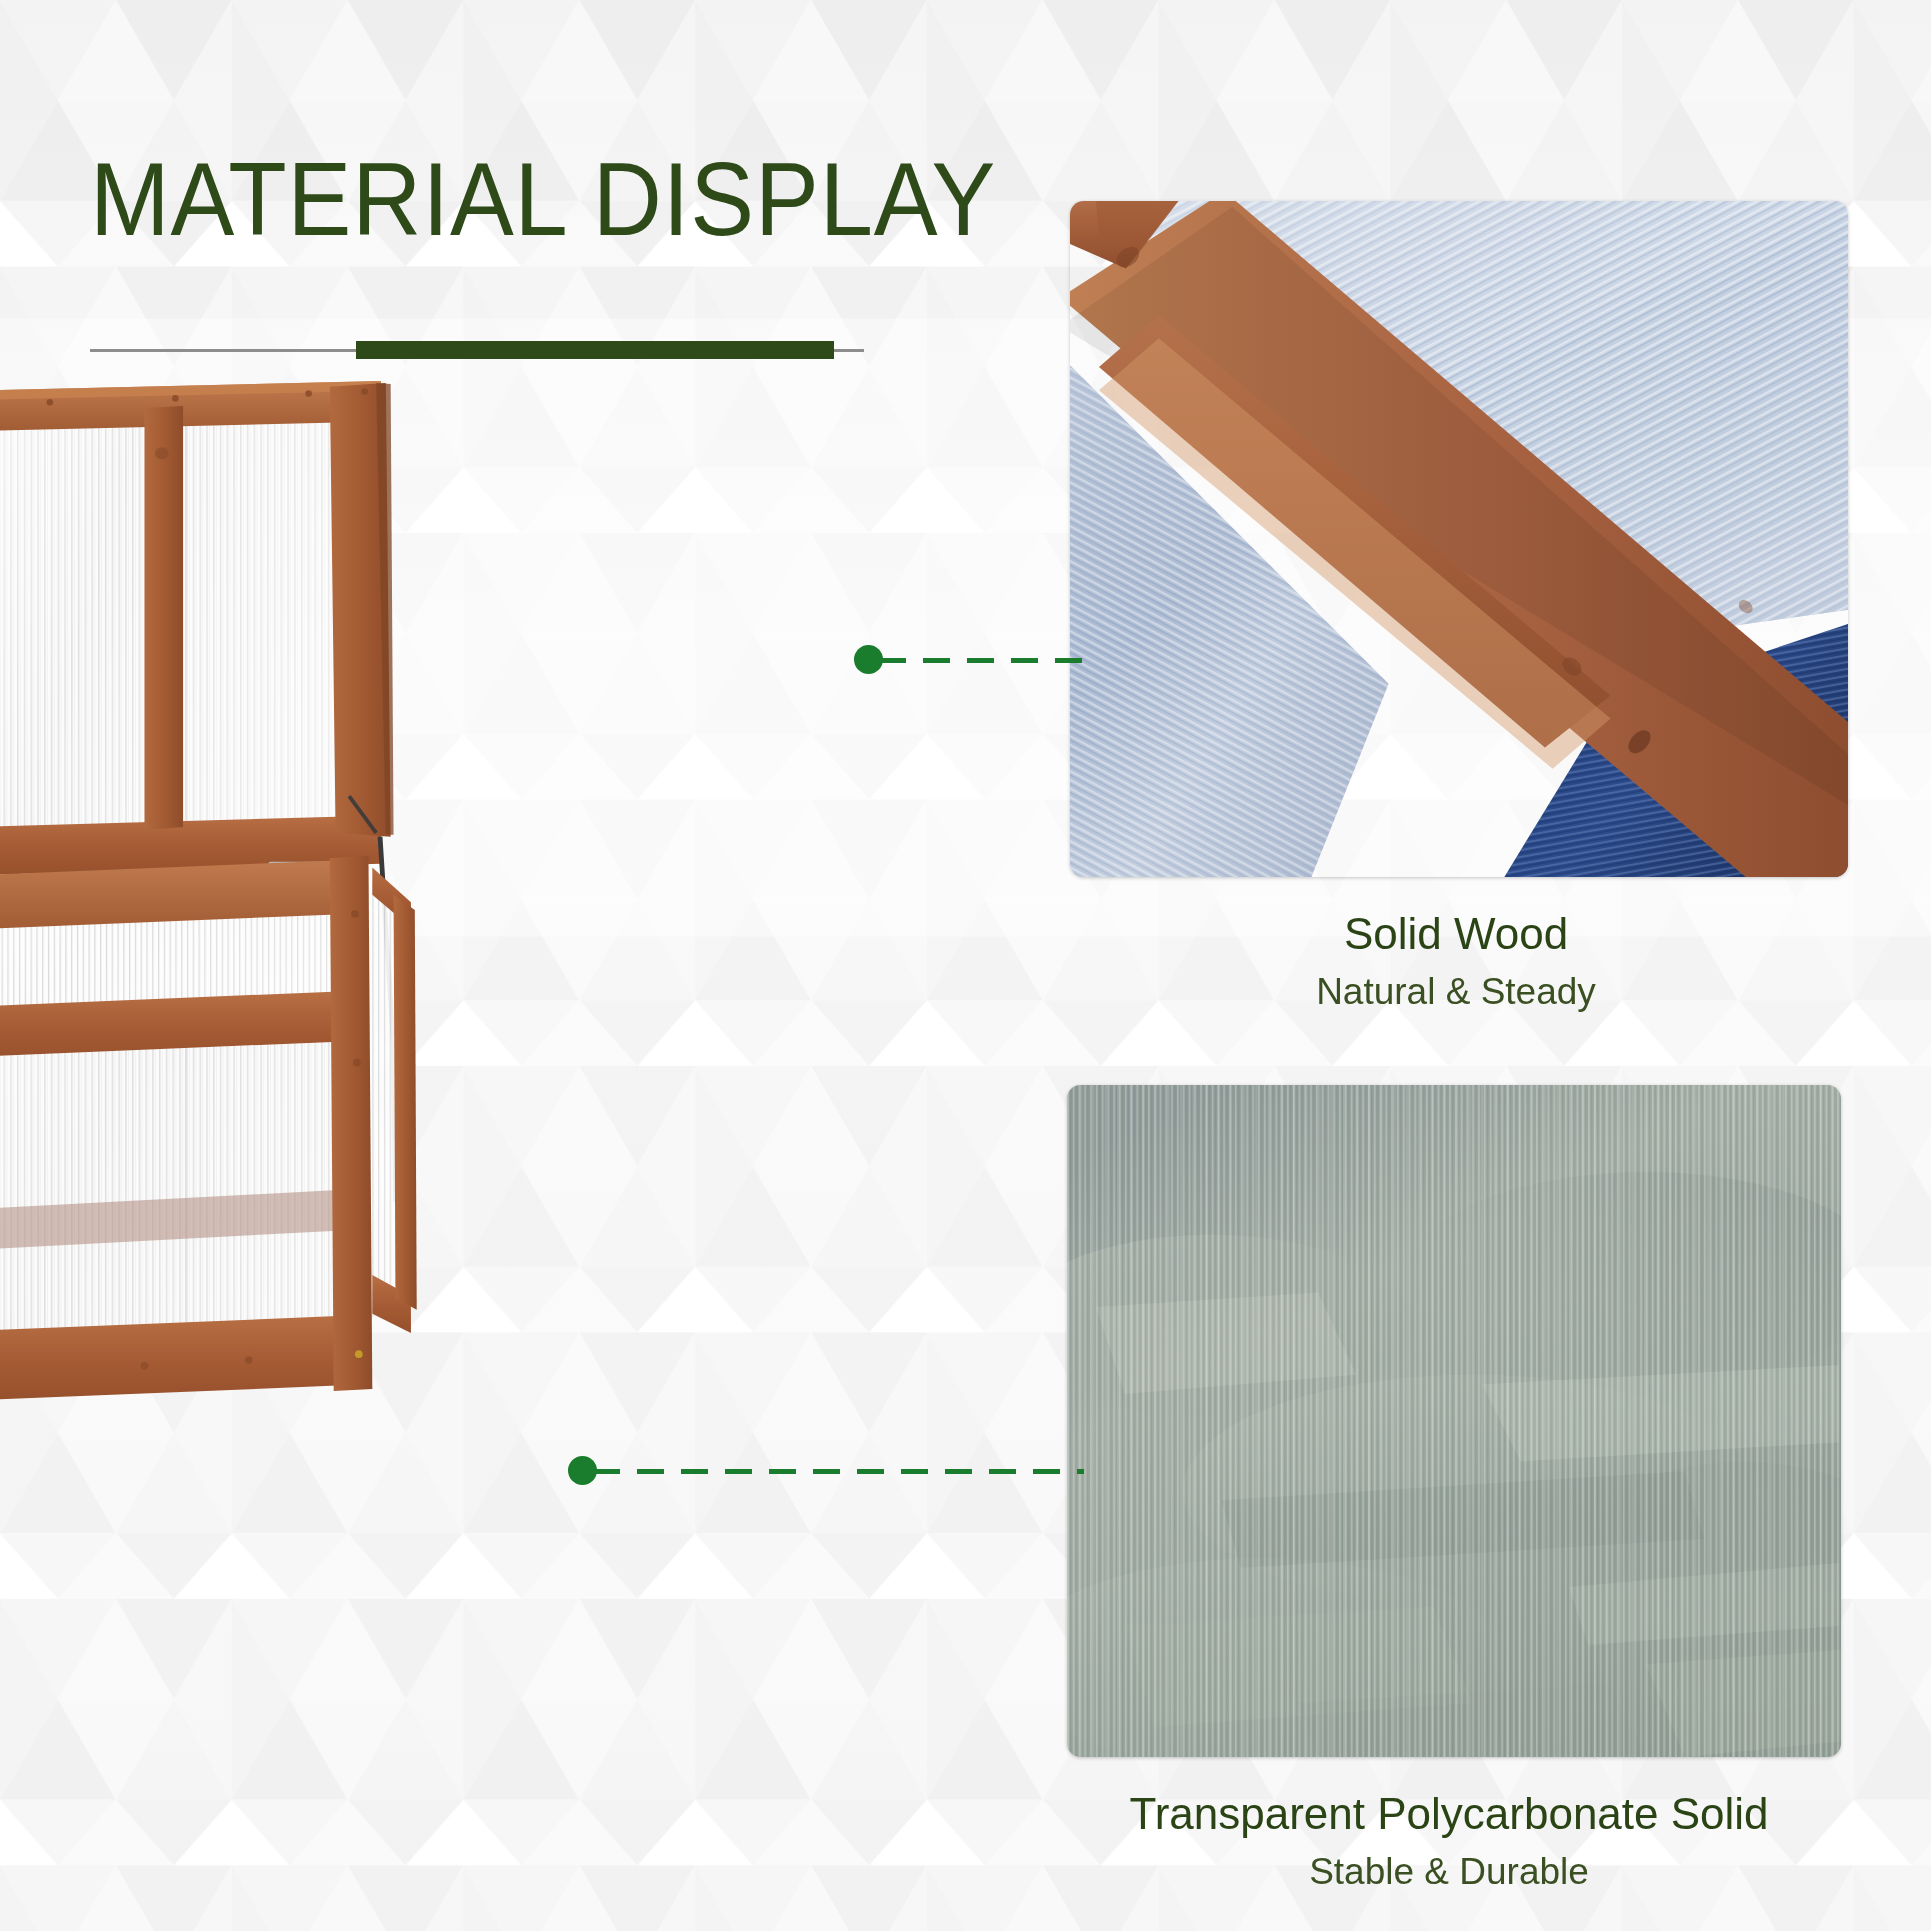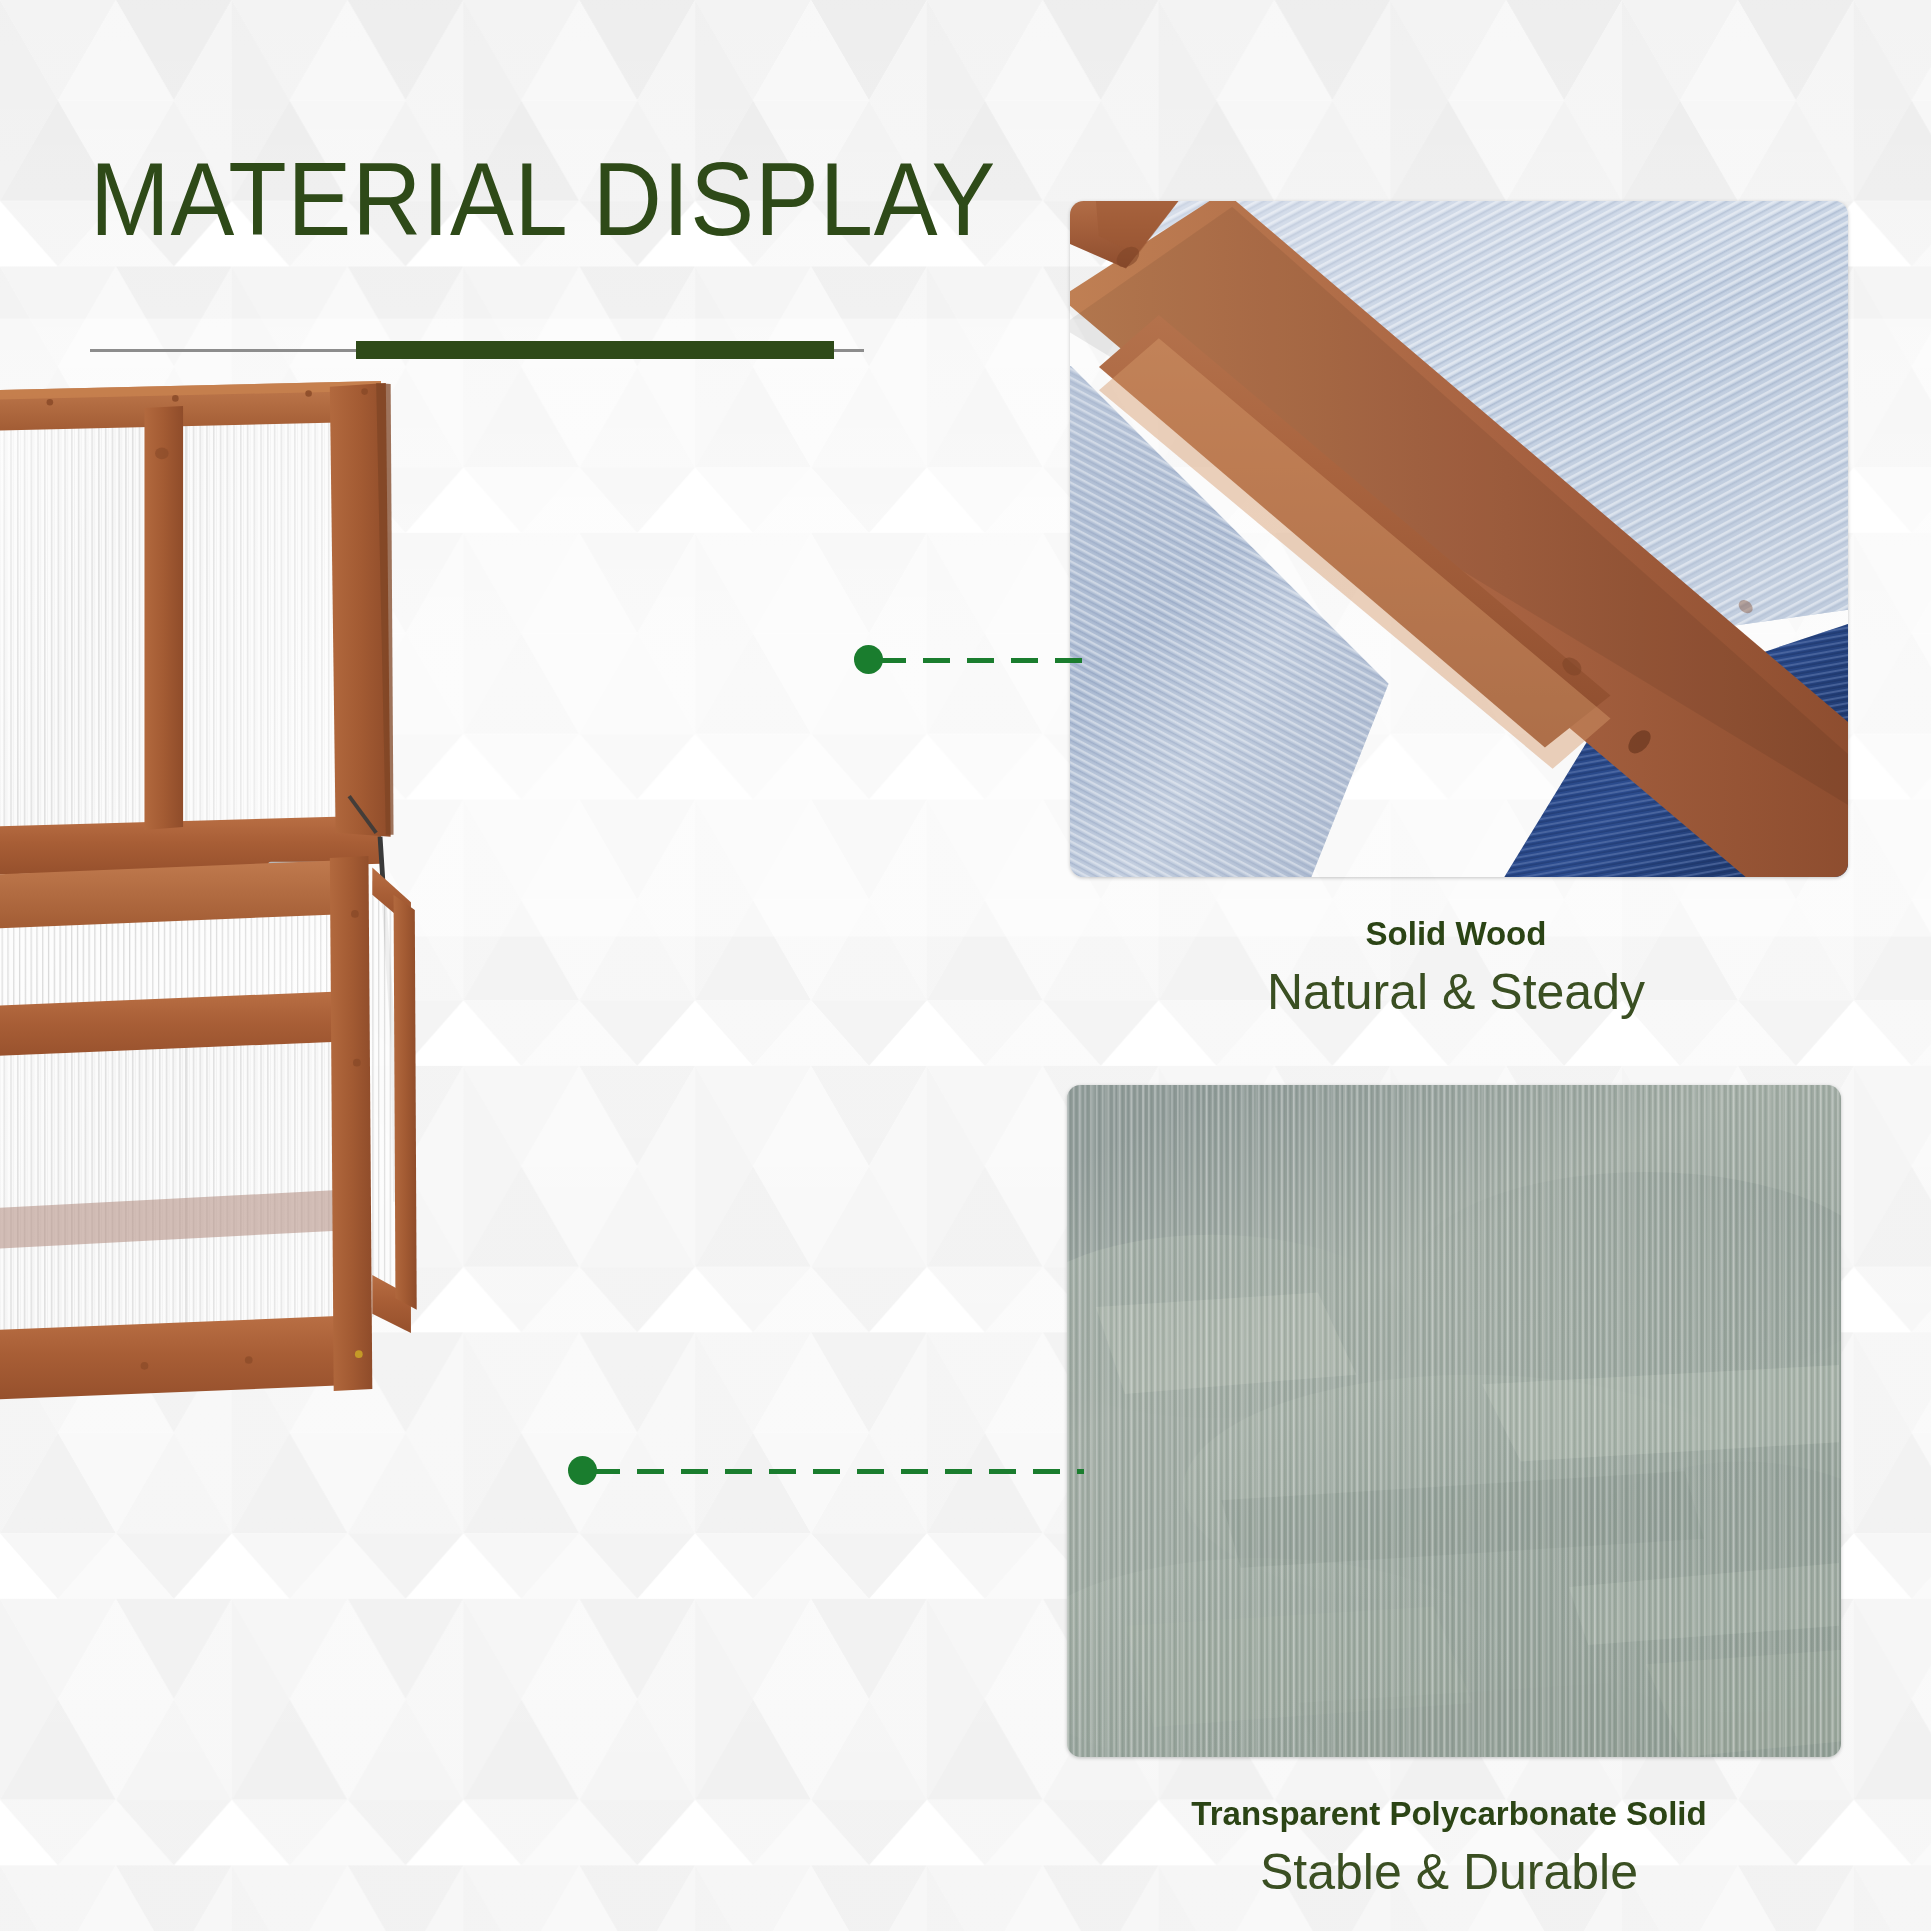--- a/index.html
+++ b/index.html
@@ -64,25 +64,25 @@
   #panel-wood{ left:1070px; top:201px; width:778px; height:676px; }
   #panel-poly{ left:1067px; top:1085px; width:774px; height:672px; }
 
   
   .caption{
     position:absolute; text-align:center; z-index:6;
   }
   #caption-wood{ left:1067px; top:904px; width:778px; }
   #caption-poly{ left:966px; top:1784px; width:966px; }
   .caption-title{
-    font-size:33px; line-height:60px; font-weight:700; color:#2b4415;
+    font-size:44px; line-height:60px; font-weight:400; color:#2b4415;
     white-space:nowrap;
   }
   .caption-sub{
-    font-size:50px; line-height:56px; font-weight:400; color:#3a4f22;
+    font-size:37px; line-height:56px; font-weight:400; color:#3a4f22;
     white-space:nowrap;
   }
 
   
   .callout{ position:absolute; z-index:7; height:29px; }
   .callout-dot{
     position:absolute; left:0; top:0; width:29px; height:29px;
     border-radius:50%; background:#1a7d2e;
   }
   .callout-line{

